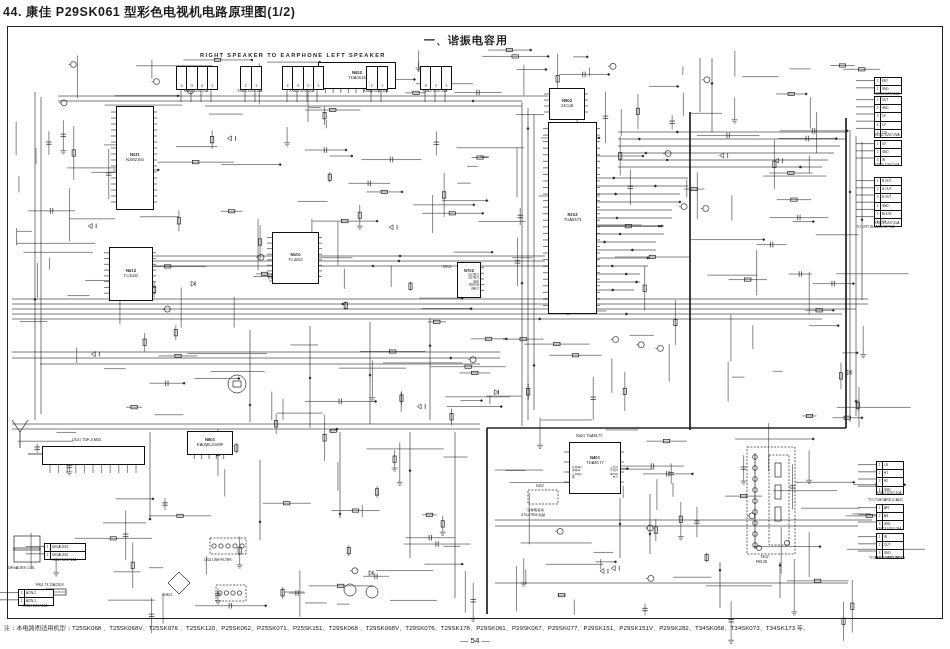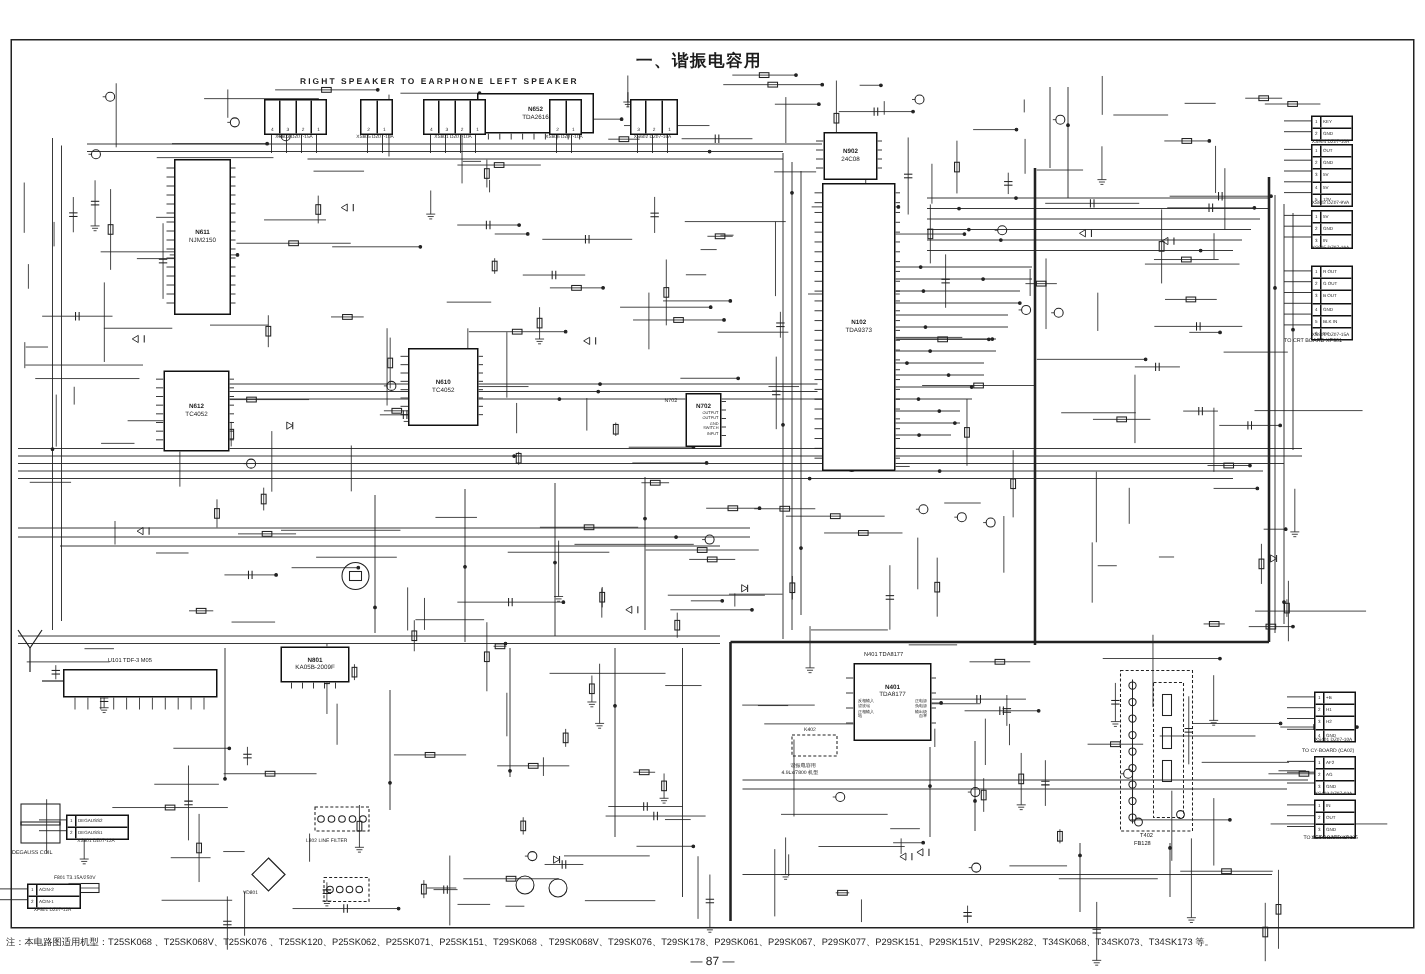--- a/index.html
+++ b/index.html
@@ -28,20 +28,21 @@
   .conn-r .row:last-child{border-bottom:none;}
   .conn-r .row span{display:flex;align-items:center;padding-left:1px;}
   .conn-r .row span:first-child{border-right:.8px solid #111;justify-content:center;padding-left:0;}
   .cap{position:absolute;font-size:3.2px;text-align:center;white-space:nowrap;line-height:1.1;}
   .tuner{position:absolute;border:1.2px solid #111;background:#fff;}
 </style>
 </head>
 <body>
 
 <div class="sheet">
+  <div class="title">44. 康佳 P29SK061 型彩色电视机电路原理图(1/2)</div>
   <div class="frame"></div>
   <svg id="schem" width="950" height="649">
       <g>
         <line x1="502.8079130090773" y1="339.15873117465526" x2="543.5404537823051" y2="339.15873117465526" stroke="#222222" stroke-width="0.55"></line>
         <rect x="519.9741833956912" y="337.55873117465524" width="6.4" height="3.2" fill="none" stroke="#222222" stroke-width="0.7"></rect>
         <line x1="805.0014552762732" y1="310.33981487806886" x2="833.2918710531667" y2="310.33981487806886" stroke="#222222" stroke-width="0.55"></line>
         <rect x="815.9466631647199" y="308.73981487806884" width="6.4" height="3.2" fill="none" stroke="#222222" stroke-width="0.7"></rect>
         <circle cx="833.2918710531667" cy="310.33981487806886" r="0.9" fill="#222222" stroke="#222222" stroke-width="0.7"></circle>
         <line x1="418.62240991182625" y1="61.45769445691258" x2="418.62240991182625" y2="71.47993793943897" stroke="#222222" stroke-width="0.55"></line>
         <line x1="809.263356459327" y1="271.7905182046816" x2="809.263356459327" y2="314.51209028204903" stroke="#222222" stroke-width="0.55"></line>
@@ -1536,14 +1537,14 @@
       <div class="lbl" style="left: 204px; top: 559px; font-size: 3.3px;">L802 LINE FILTER</div>
       <div class="lbl" style="left: 443px; top: 266px; font-size: 3.5px;">N702</div>
       <div class="lbl" style="left: 536px; top: 485px; font-size: 3.4px;">K402</div>
       <div class="lbl" style="left: 527px; top: 509px; font-size: 3.4px;">谐振电容用</div>
       <div class="lbl" style="left: 521px; top: 514px; font-size: 3.4px;">4.9Lx/7800 机型</div>
       <div class="lbl" style="left: 856px; top: 226px; font-size: 3.6px;">TO CRT BOARD XP901</div>
       <div class="lbl" style="left: 868px; top: 499px; font-size: 3.4px;">TO CY-BOARD (CA02)</div>
       <div class="lbl" style="left: 869px; top: 557px; font-size: 3.4px;">TO SET BOARD XP905</div>
     </div>
   <div class="footnote">注：本电路图适用机型：T25SK068 、T25SK068V、T25SK076 、T25SK120、P25SK062、P25SK071、P25SK151、T29SK068 、T29SK068V、T29SK076、T29SK178、P29SK061、P29SK067、P29SK077、P29SK151、P29SK151V、P29SK282、T34SK068、T34SK073、T34SK173 等。</div>
-  <div class="pageno">— 87 —</div>
+  <div class="pageno">— 54 —</div>
 </div>
 
 </body></html>

